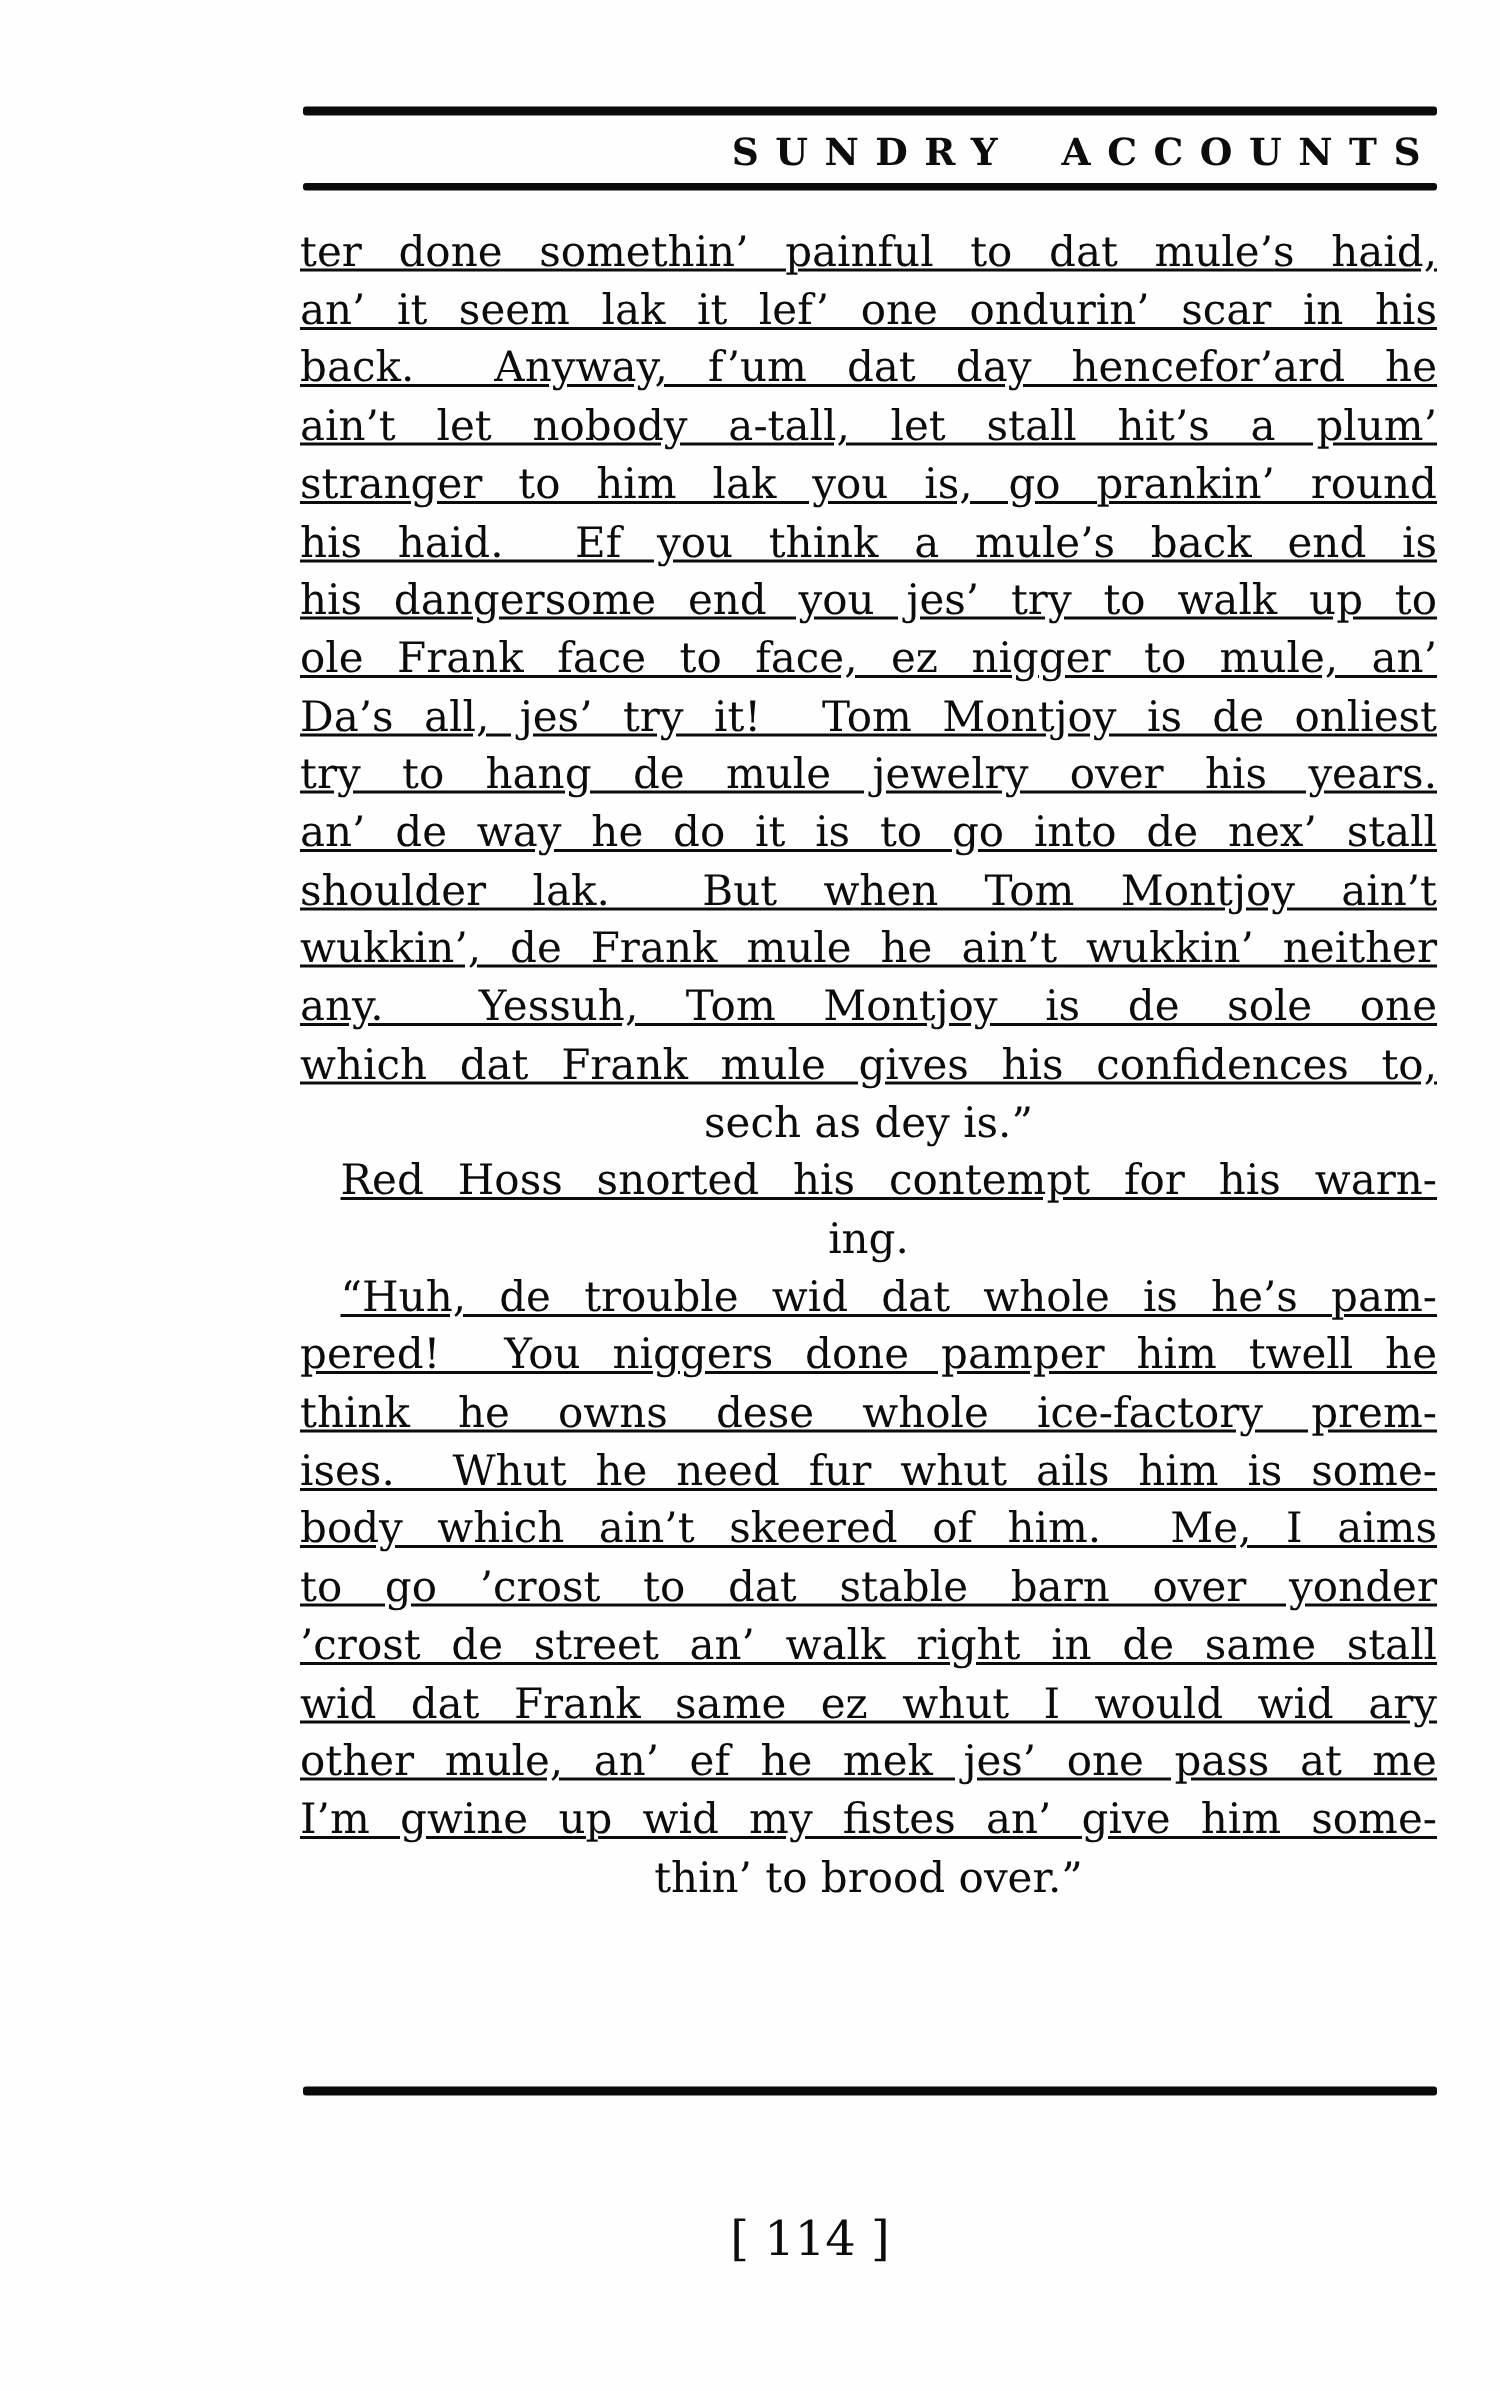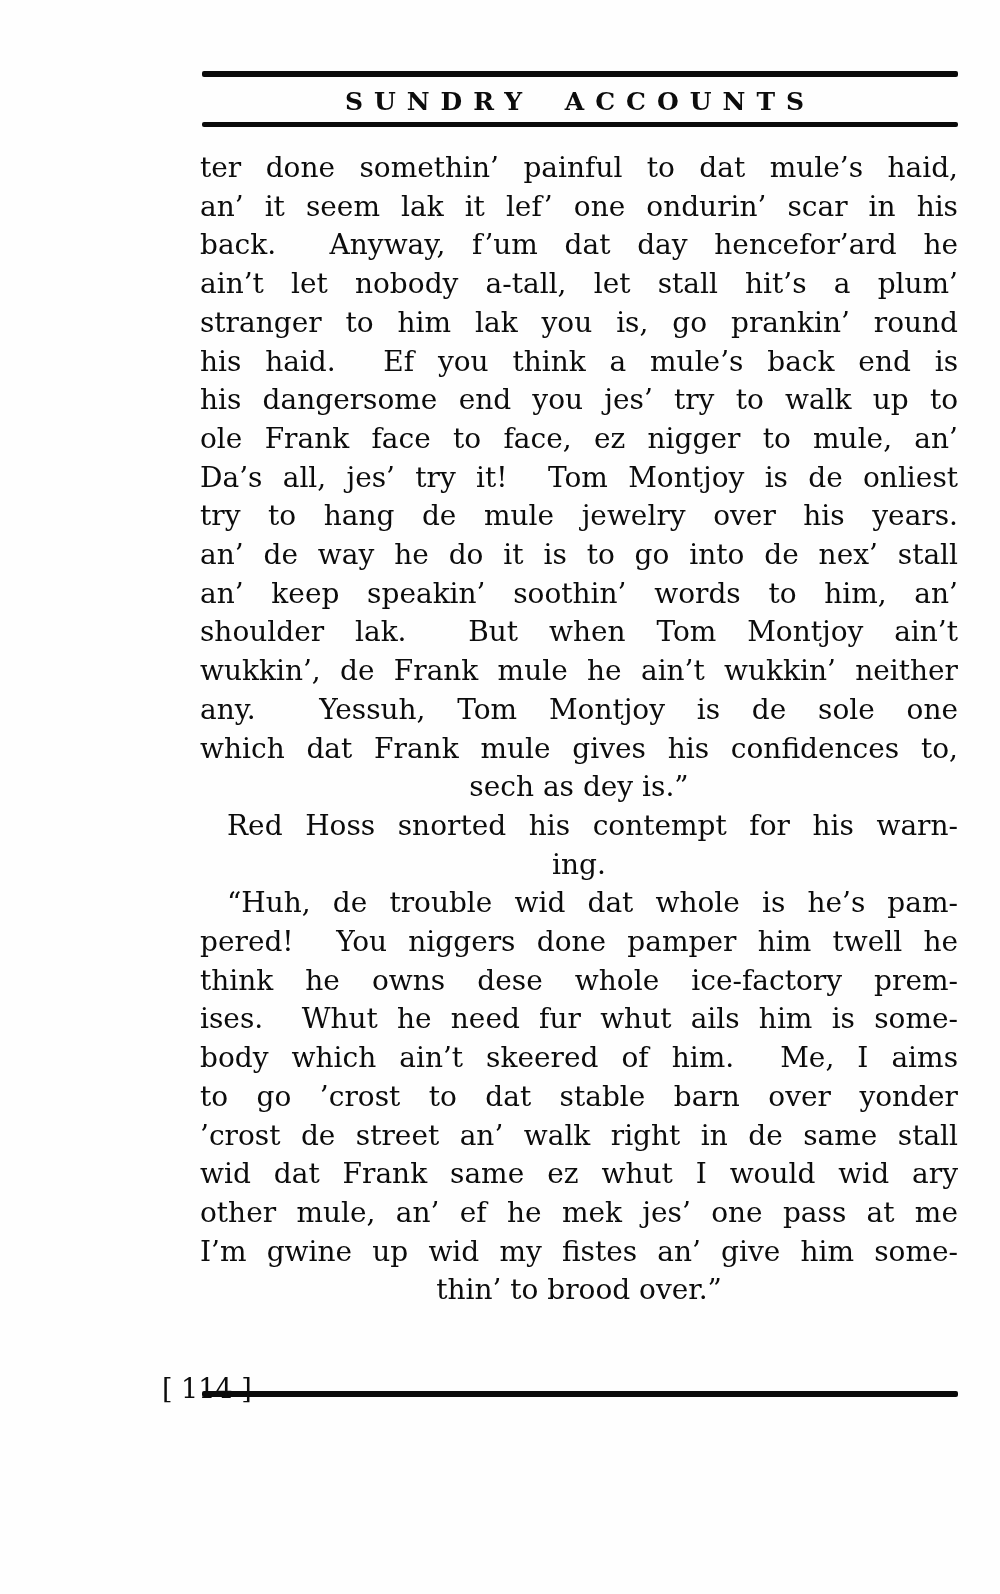--- a/index.html
+++ b/index.html
@@ -24,21 +24,21 @@
     border-radius: 2px;
   }
   .rule-top    { top: 71px;   height: 6px; }
   .rule-mid    { top: 122px;  height: 5px; }
   .rule-footer { top: 1391px; height: 6px; }
   .running-head {
     position: absolute;
     top: 84px;
     left: 202px;
     width: 756px;
-    text-align: center;
+    text-align: right;
     font-size: 25px;
     line-height: 36px;
     font-weight: bold;
     letter-spacing: 11px;
     word-spacing: 12px;
     white-space: nowrap;
   }
   .body-text {
     position: absolute;
     top: 149px;
@@ -47,30 +47,32 @@
     font-size: 28px;
     line-height: 38.7px;
   }
   .line {
     white-space: pre-wrap;
     text-align: center;
   }
   .line.j {
     text-align: justify;
     text-align-last: justify;
+    text-decoration: underline;
   }
   .line.i {
     text-indent: 27px;
   }
   .page-number {
     position: absolute;
-    top: 1373px;
+    top: 1476px;
     left: 162px;
     width: 756px;
-    font-size: 27px;
+    text-align: center;
+    font-size: 32px;
     line-height: 32px;
     white-space: pre;
   }
 </style>
 </head>
 <body>
 
 <div class="page">
   <div class="rule rule-top"></div>
   <div class="running-head">SUNDRY ACCOUNTS</div>
@@ -81,21 +83,20 @@
       <div class="line j">an’ it seem lak it lef’ one ondurin’ scar in his</div>
       <div class="line j">back.  Anyway, f’um dat day hencefor’ard he</div>
       <div class="line j">ain’t let nobody a-tall, let stall hit’s a plum’</div>
       <div class="line j">stranger to him lak you is, go prankin’ round</div>
       <div class="line j">his haid.  Ef you think a mule’s back end is</div>
       <div class="line j">his dangersome end you jes’ try to walk up to</div>
       <div class="line j">ole Frank face to face, ez nigger to mule, an’</div>
       <div class="line j">Da’s all, jes’ try it!  Tom Montjoy is de onliest</div>
       <div class="line j">try to hang de mule jewelry over his years.</div>
       <div class="line j">an’ de way he do it is to go into de nex’ stall</div>
-      <div class="line j">an’ keep speakin’ soothin’ words to him, an’</div>
       <div class="line j">shoulder lak.  But when Tom Montjoy ain’t</div>
       <div class="line j">wukkin’, de Frank mule he ain’t wukkin’ neither</div>
       <div class="line j">any.  Yessuh, Tom Montjoy is de sole one</div>
       <div class="line j">which dat Frank mule gives his confidences to,</div>
       <div class="line">sech as dey is.”</div>
       <div class="line j i">Red Hoss snorted his contempt for his warn-</div>
       <div class="line">ing.</div>
       <div class="line j i">“Huh, de trouble wid dat whole is he’s pam-</div>
       <div class="line j">pered!  You niggers done pamper him twell he</div>
       <div class="line j">think he owns dese whole ice-factory prem-</div>

